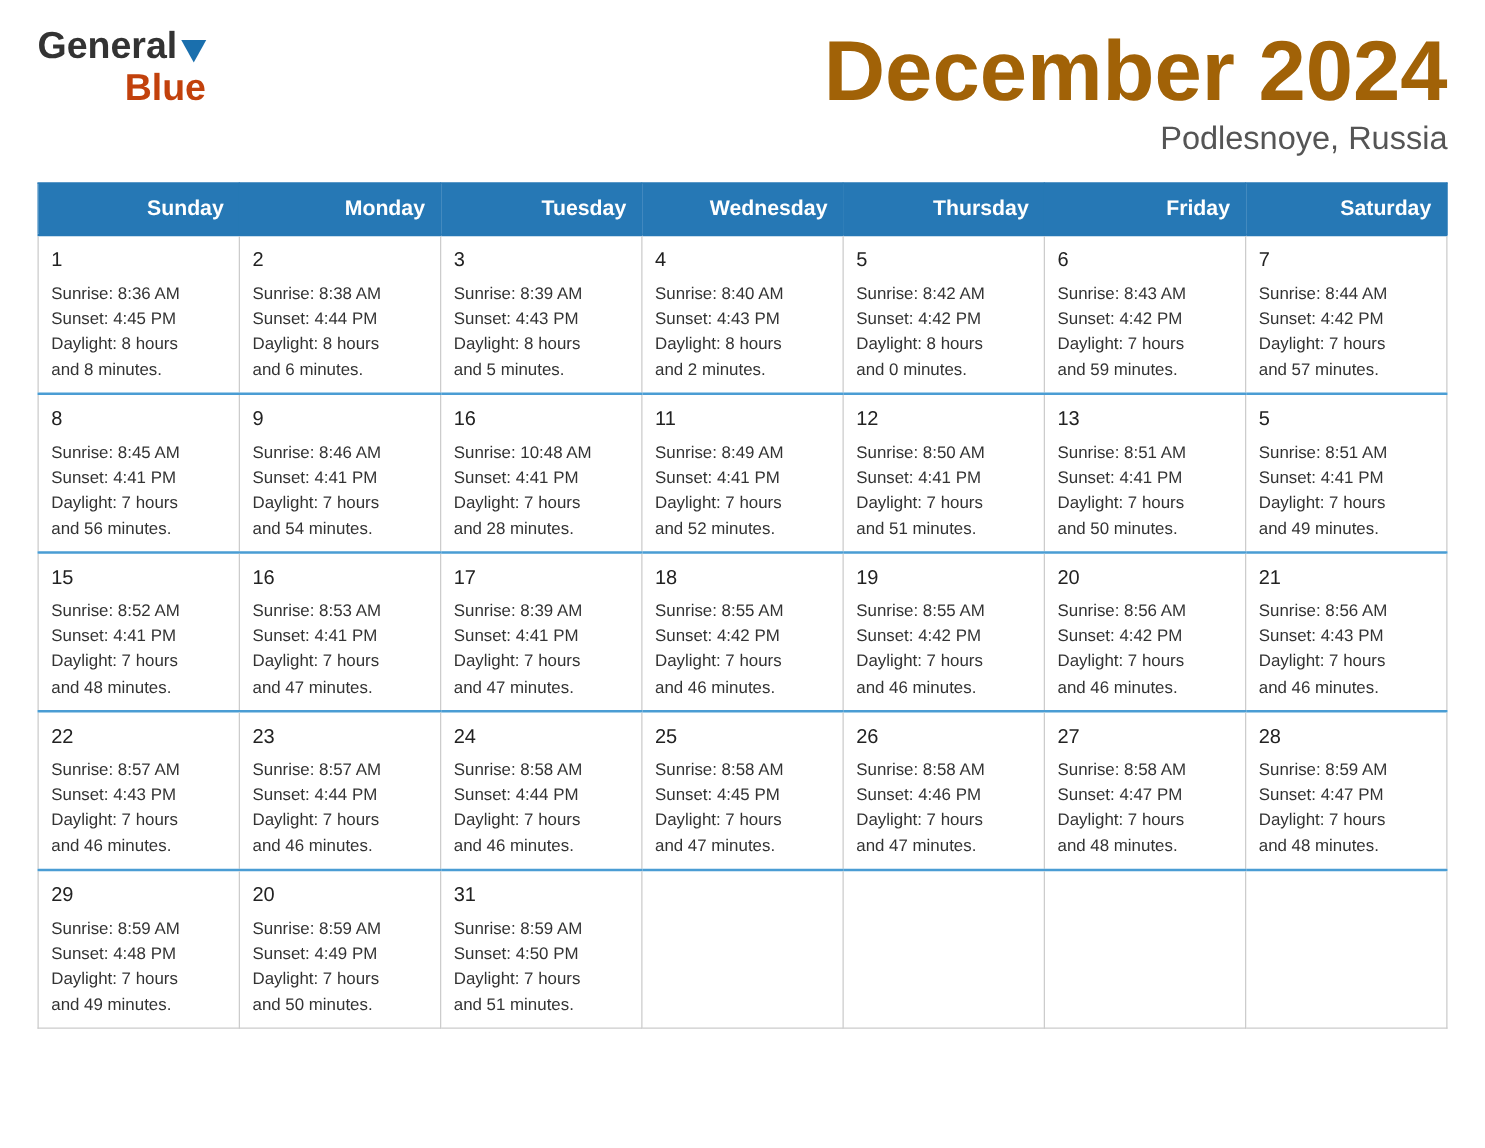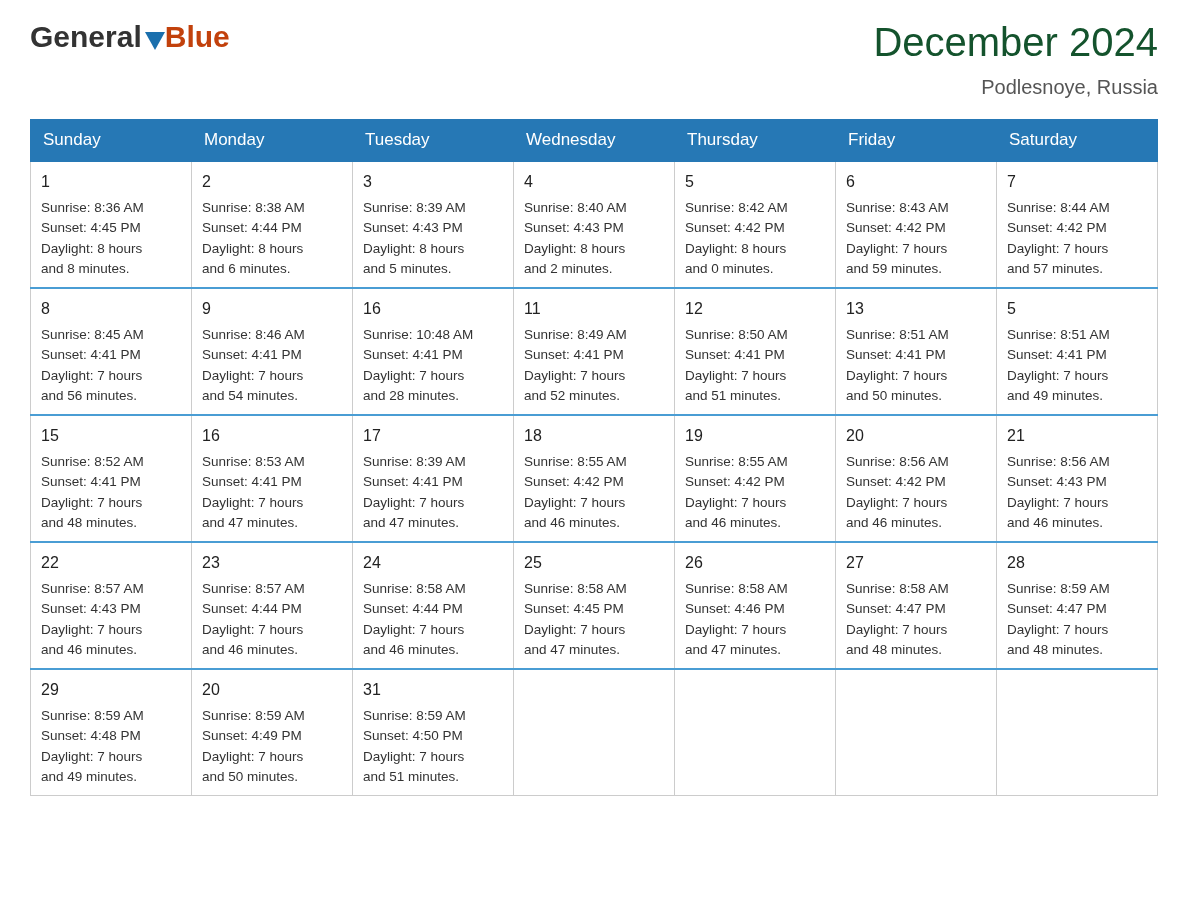--- a/index.html
+++ b/index.html
@@ -11,52 +11,53 @@
       padding: 20px 30px;
     }
     .header {
       display: flex;
       justify-content: space-between;
       align-items: flex-start;
       margin-bottom: 20px;
     }
     .logo {
       display: flex;
+      flex-direction: column;
       align-items: flex-end;
     }
     .logo-line {
       display: flex;
       align-items: center;
     }
     .title-section {
       text-align: right;
     }
     .title-section h1 {
-      font-size: 40px;
-      font-weight: normal;
-      color: #14532d;
+      font-size: 68px;
+      font-weight: bold;
+      color: #a16207;
       line-height: 1.1;
     }
     .title-section h2 {
-      font-size: 20px;
+      font-size: 26px;
       font-weight: normal;
       color: #555;
-      margin-top: 12px;
+      margin-top: 0;
     }
     .calendar {
       width: 100%;
       border-collapse: collapse;
     }
     .calendar th {
       background-color: #2678b5;
       color: #fff;
       font-size: 17px;
-      font-weight: normal;
+      font-weight: bold;
       padding: 10px 12px;
-      text-align: left;
+      text-align: right;
       border: 1px solid #2678b5;
     }
     .calendar td {
       vertical-align: top;
       padding: 8px 10px;
       border: 1px solid #ccc;
       width: calc(100% / 7);
       font-size: 13.5px;
       color: #333;
       line-height: 1.5;

